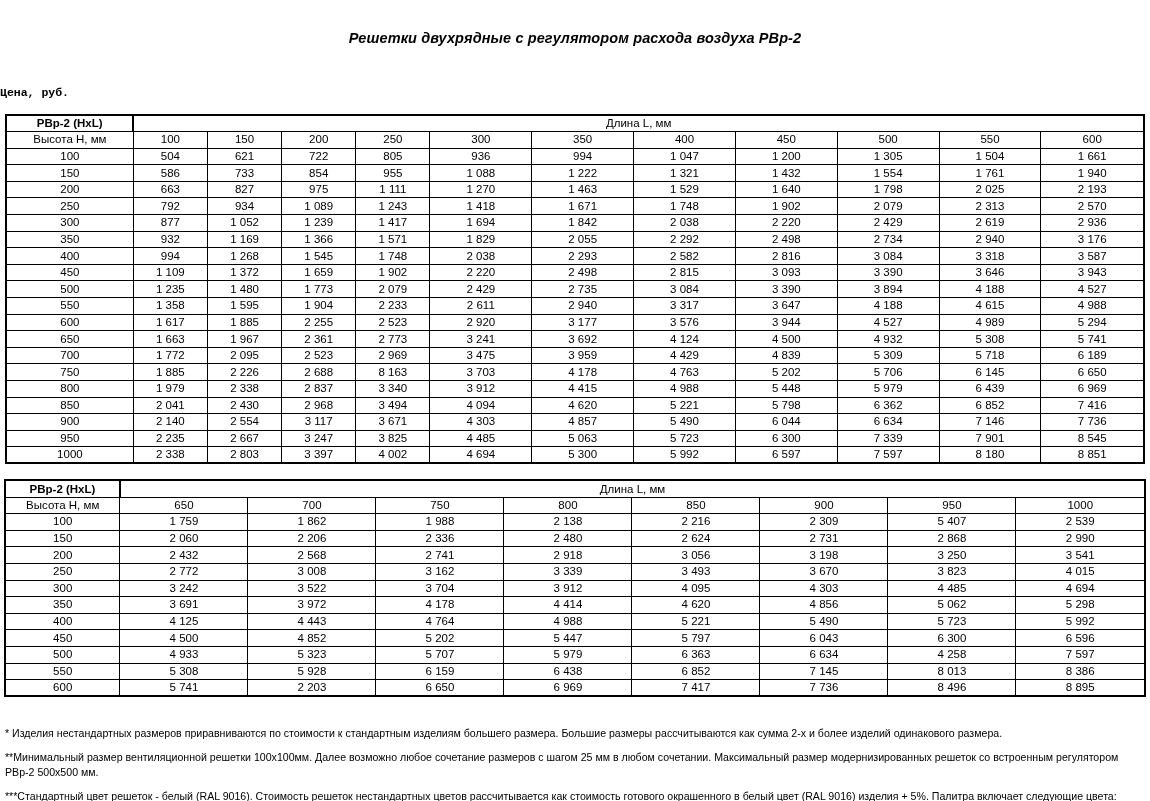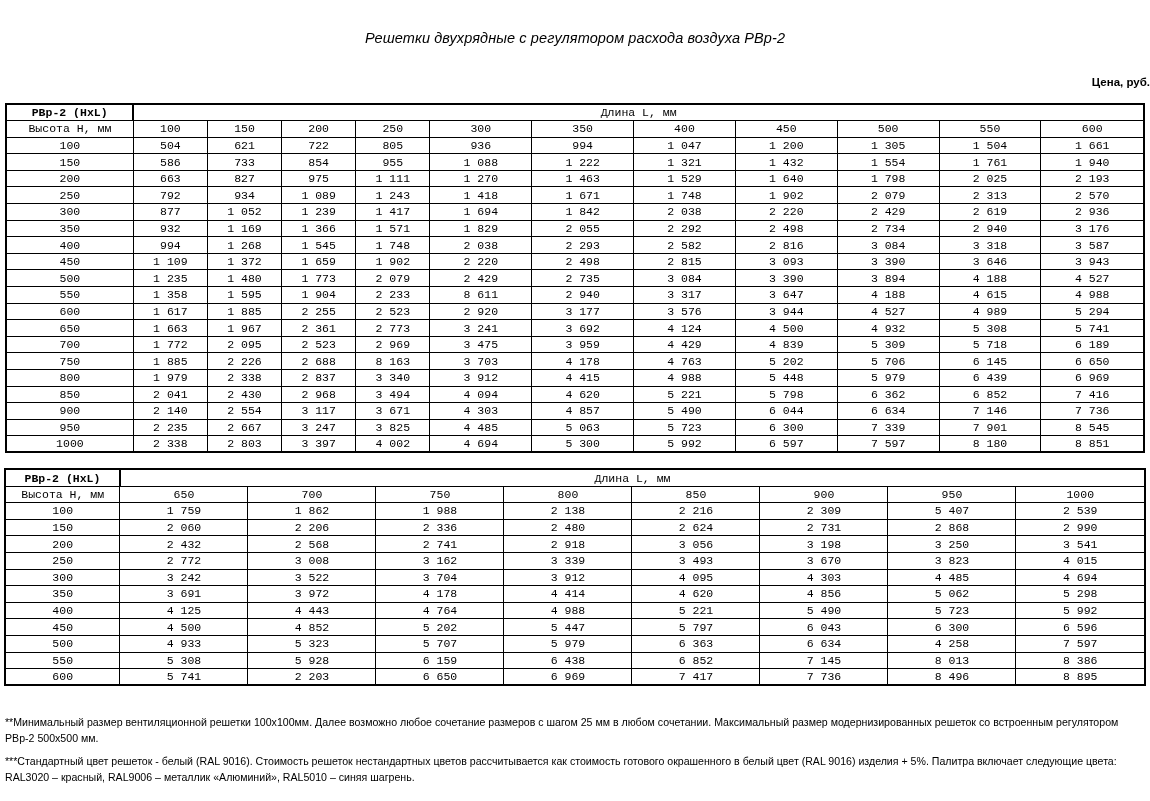--- a/index.html
+++ b/index.html
@@ -12,41 +12,41 @@
     font-family: "Liberation Sans", sans-serif;
     color: #000000;
     overflow: hidden;
     position: relative;
   }
   .page { width: 1150px; height: 801px; position: relative; }
 
   .doc-title {
     text-align: center;
     font-size: 14.5px;
-    font-weight: normal;
+    font-weight: bold;
     font-style: italic;
     letter-spacing: .1px;
     margin-top: 30px;
   }
 
   .price-caption {
-    text-align: right;
+    text-align: left;
     font-size: 11.5px;
     font-weight: bold;
-    margin-top: 30px;
+    margin-top: 40px;
     margin-bottom: 4px;
+    font-family: Liberation Mono, monospace;
   }
 
   table.grid {
     border-collapse: collapse;
     table-layout: fixed;
     width: 1140px;
     margin: 15px auto;
     border: 2.5px solid #000;
-    font-family: Liberation Mono, monospace;
   }
   table.grid td, table.grid th {
     border: 1px solid #000;
     font-size: 11.5px;
     height: 16.6px;
     line-height: 15px;
     padding: 0 4px;
     text-align: center;
     font-weight: normal;
     white-space: nowrap;
@@ -266,21 +266,21 @@
           <td>3 894</td>
           <td>4 188</td>
           <td>4 527</td>
         </tr>
         <tr>
           <td class="rowlabel">550</td>
           <td>1 358</td>
           <td>1 595</td>
           <td>1 904</td>
           <td>2 233</td>
-          <td>8 611</td>
+          <td>2 611</td>
           <td>2 940</td>
           <td>3 317</td>
           <td>3 647</td>
           <td>4 188</td>
           <td>4 615</td>
           <td>4 988</td>
         </tr>
         <tr>
           <td class="rowlabel">600</td>
           <td>1 617</td>
@@ -560,17 +560,18 @@
             <td>7 417</td>
             <td>7 736</td>
             <td>8 496</td>
             <td>8 895</td>
           </tr>
         </tbody>
   </table>
   </div>
 
   <div class="notes">
+    <p>*  Изделия нестандартных размеров приравниваются по стоимости к стандартным изделиям большего размера. Большие размеры рассчитываются как сумма 2-х и более изделий одинакового размера.</p>
     <p>**Минимальный размер вентиляционной решетки 100x100мм. Далее возможно любое сочетание размеров с шагом 25 мм в любом сочетании. Максимальный размер модернизированных решеток  со встроенным регулятором РВр-2 500x500 мм.</p>
     <p>***Стандартный цвет решеток - белый (RAL 9016). Стоимость решеток нестандартных цветов рассчитывается как стоимость готового окрашенного в белый цвет (RAL 9016) изделия + 5%. Палитра включает следующие цвета:  RAL3020 – красный, RAL9006 – металлик «Алюминий», RAL5010 – синяя шагрень.</p>
   </div>
 
 </div>
 
 </body></html>

